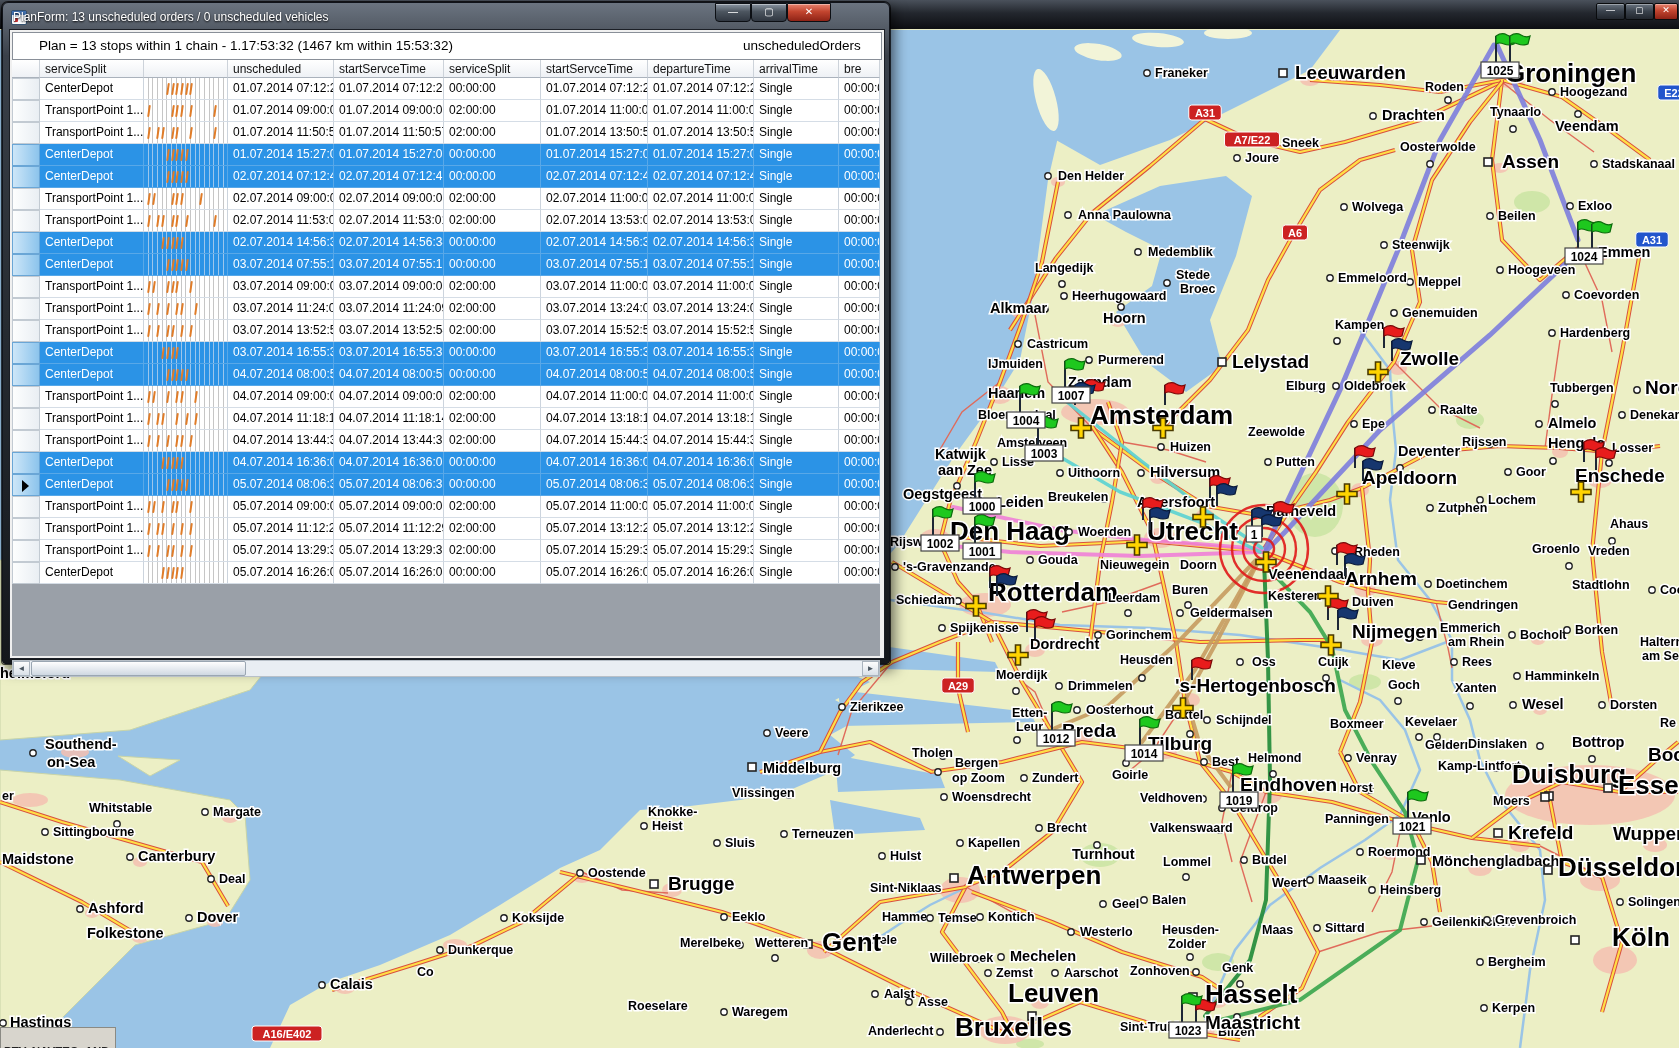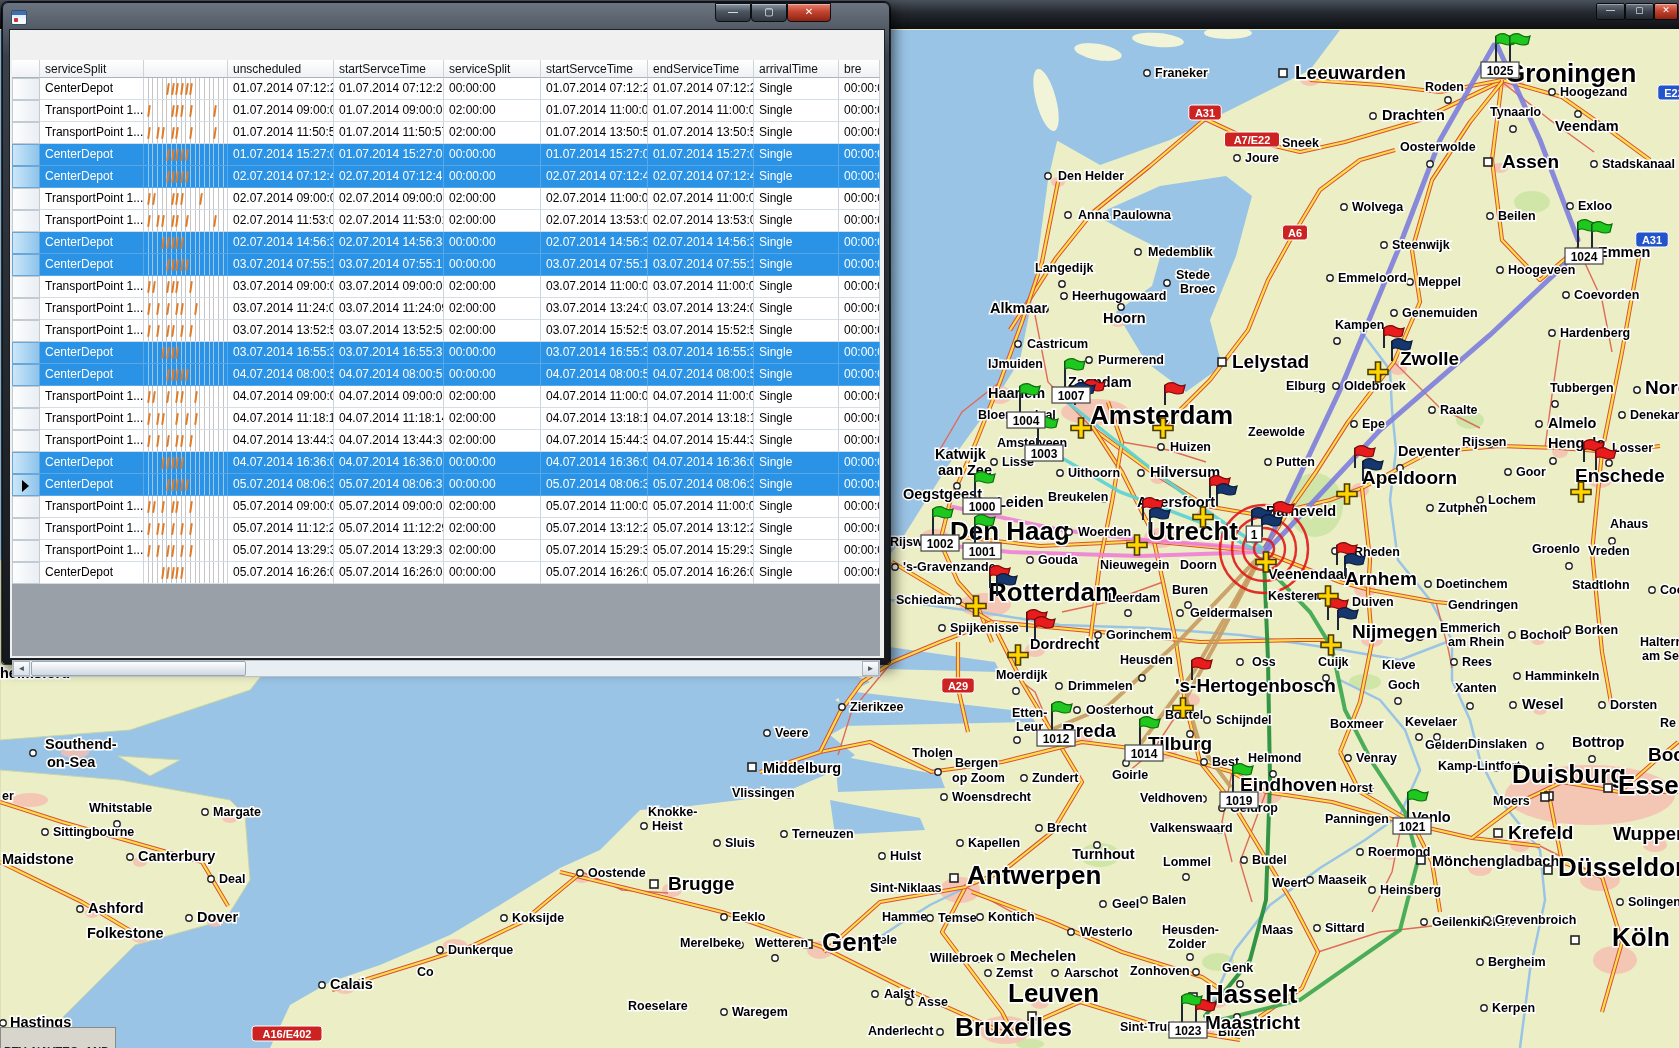--- a/index.html
+++ b/index.html
@@ -802,33 +802,38 @@
       <rect x="1481" y="62" width="38" height="16" fill="#fff" stroke="#444" stroke-width="1.2"></rect>
       <text x="1500" y="74.5" font-size="12" font-weight="bold" fill="#000" text-anchor="middle">1025</text>
       <rect x="1246.25" y="526" width="15.5" height="16" fill="#fff" stroke="#444" stroke-width="1.2"></rect>
       <text x="1254" y="538.5" font-size="12" font-weight="bold" fill="#000" text-anchor="middle">1</text>
     </svg>
 
   <div id="attrib">PTV, NAVTEQ, AND</div>
 
   <div id="planform">
     <div id="pf-icon"></div>
+    <div id="pf-title">PlanForm: 13 unscheduled orders / 0 unscheduled vehicles</div>
     <div class="pfbtn" style="left:712px;width:34px;">—</div>
     <div class="pfbtn" style="left:748px;width:34px;">▢</div>
     <div class="pfbtn close" style="left:784px;width:42px;">✕</div>
     <div id="pf-client">
+      <div id="pf-toolbar">
+        <div id="pf-plan">Plan = 13 stops within 1 chain - 1.17:53:32 (1467 km within 15:53:32)</div>
+        <div id="pf-tab">unscheduledOrders</div>
+      </div>
       <div id="pf-grid">
           <div class="gh" style="left: 0px; width: 28px;"></div>
           <div class="gh" style="left: 28px; width: 104px;">serviceSplit</div>
           <div class="gh" style="left: 132px; width: 84px;"></div>
           <div class="gh" style="left: 216px; width: 106px;">unscheduled</div>
           <div class="gh" style="left: 322px; width: 110px;">startServceTime</div>
           <div class="gh" style="left: 432px; width: 97px;">serviceSplit</div>
           <div class="gh" style="left: 529px; width: 107px;">startServceTime</div>
-          <div class="gh" style="left: 636px; width: 106px;">endServiceTime</div>
+          <div class="gh" style="left: 636px; width: 106px;">departureTime</div>
           <div class="gh" style="left: 742px; width: 85px;">arrivalTime</div>
           <div class="gh" style="left: 827px; width: 41px;">bre</div>
           <div class="row" style="top: 18px;">
             <div class="rowhdr"></div>
             <div class="cell" style="left: 28px; width: 104px;">CenterDepot</div>
             <div class="cell strip" style="left: 132px; width: 84px;">
               <div class="tick" style="left: 22.8px;"></div>
               <div class="tick" style="left: 27.5px;"></div>
               <div class="tick" style="left: 32.2px;"></div>
               <div class="tick" style="left: 36.9px;"></div>

